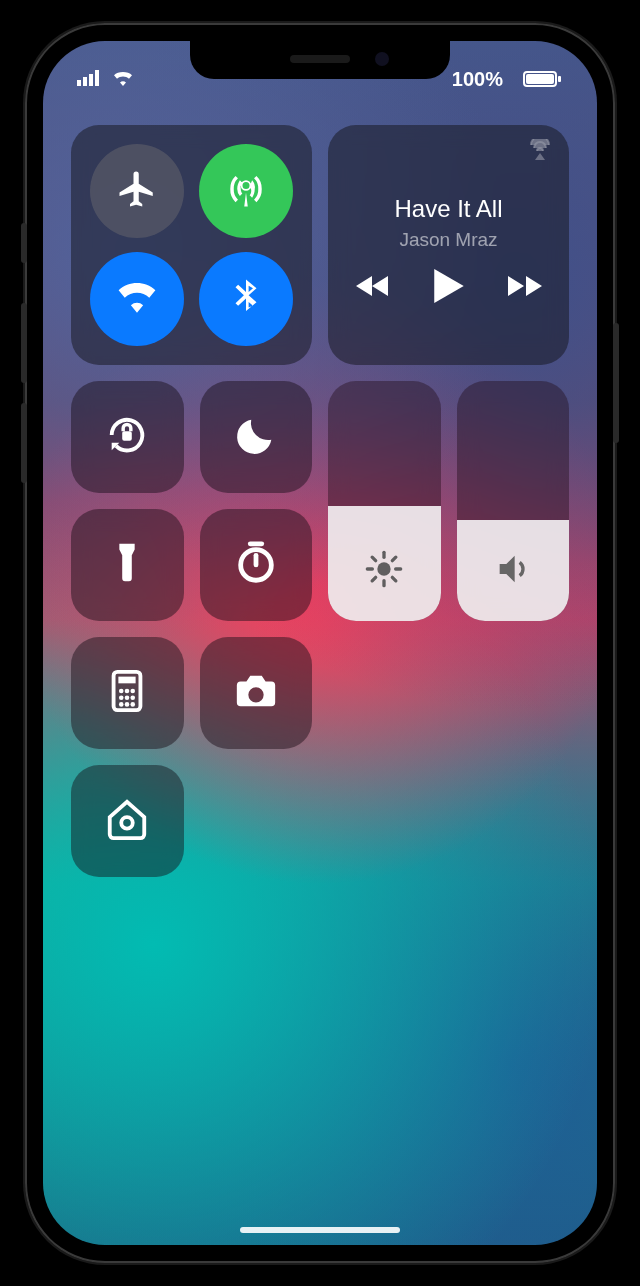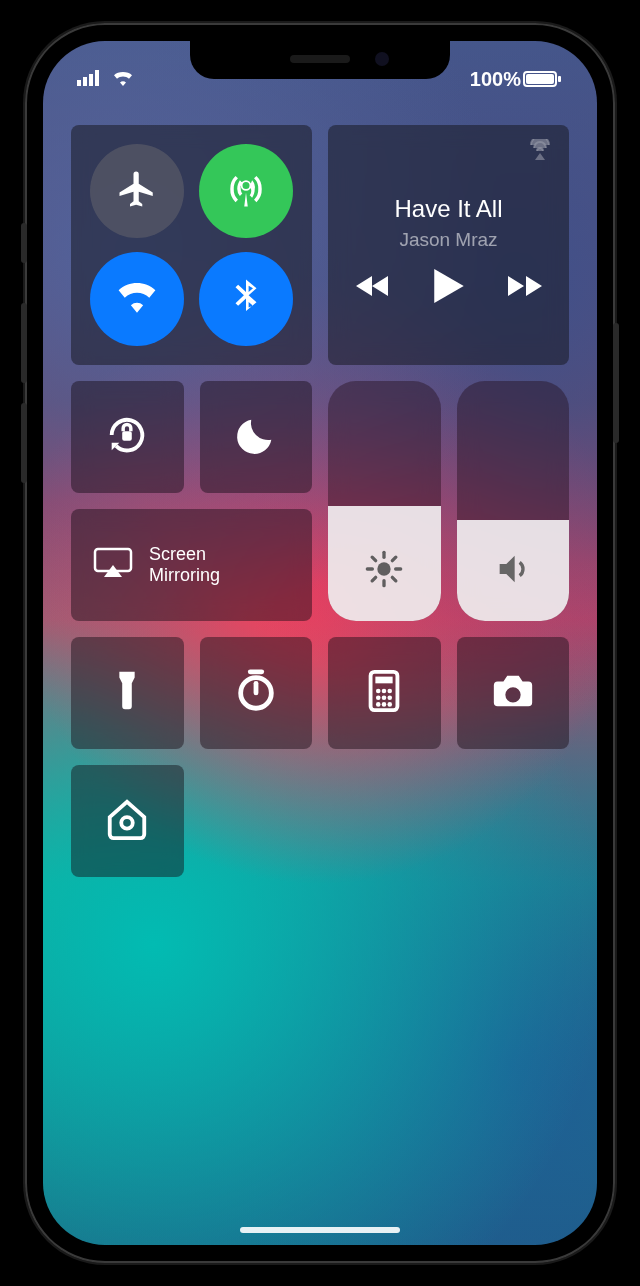--- a/index.html
+++ b/index.html
@@ -64,38 +64,38 @@
     display: flex;
     justify-content: space-between;
     align-items: center;
     padding: 0 34px;
     color: #fff;
     font-size: 20px;
     font-weight: 600;
     z-index: 40;
   }
   .status-left, .status-right { display:flex; align-items:center; gap:8px; }
-  .status-right { gap:2px; padding-right:6px;margin-left:6px;}
+  .status-right { gap:20px; padding-right:6px;margin-left:6px;}
   .battery {
     width:34px;height:16px;border:2px solid #fff;border-radius:4px;position:relative;
   }
   .battery::after{content:"";position:absolute;right:-6px;top:3px;width:3px;height:6px;background:#fff;border-radius:1px;}
   .battery-fill{position:absolute;left:1px;top:1px;bottom:1px;right:1px;background:#fff;border-radius:2px;}
   
   .cc {
     position:absolute;
     top:84px; left:28px; right:28px;
     display:grid;
     grid-template-columns: repeat(4, 1fr);
     grid-auto-rows: 112px;
     gap: 16px;
   }
   .tile {
     background: rgba(20,20,25,0.5);
-    border-radius: 8px;
+    border-radius: 28px;
     display:flex;
     align-items:center;
     justify-content:center;
     color:#fff;
     position:relative;
     backdrop-filter: blur(10px);
   }
   .tile-dark { background: rgba(20,10,20,0.45); }
   .conn {
     grid-column: 1 / span 2;
@@ -304,32 +304,20 @@
         <div class="slider-fill" style="height:42%">
           <span class="slider-ico" style="bottom:28px">
             <svg width="40" height="40" viewBox="0 0 24 24" fill="rgba(80,80,80,0.85)">
                 <path d="M4 9v6h4l5 5V4L8 9H4z"></path>
                 <path fill="none" stroke="rgba(80,80,80,0.85)" stroke-width="2" d="M16 8a5 5 0 0 1 0 8"></path>
               </svg>
           </span>
         </div>
       </div>
 
-      <div class="tile mirror tile-dark" style="grid-row:4;">
-        <span>
-          <svg width="40" height="32" viewBox="0 0 40 32">
-              <rect x="2" y="2" width="36" height="22" rx="3" fill="none" stroke="#fff" stroke-width="2.5"></rect>
-              <path d="M20 18l9 12H11z" fill="#fff"></path>
-            </svg>
-        </span>
-        <div class="mirror-text">
-          <span>Screen</span>
-          <span>Mirroring</span>
-        </div>
-      </div>
 
       <div class="tile small-tile tile-dark">
         <span>
           <svg viewBox="0 0 24 24">
               <path d="M8 2h8v3l-1.5 3v12a1.5 1.5 0 0 1-1.5 1.5h-2A1.5 1.5 0 0 1 9.5 20V8L8 5V2zm3 9h2v3h-2v-3z"></path>
             </svg>
         </span>
       </div>
       <div class="tile small-tile tile-dark">
         <span>

